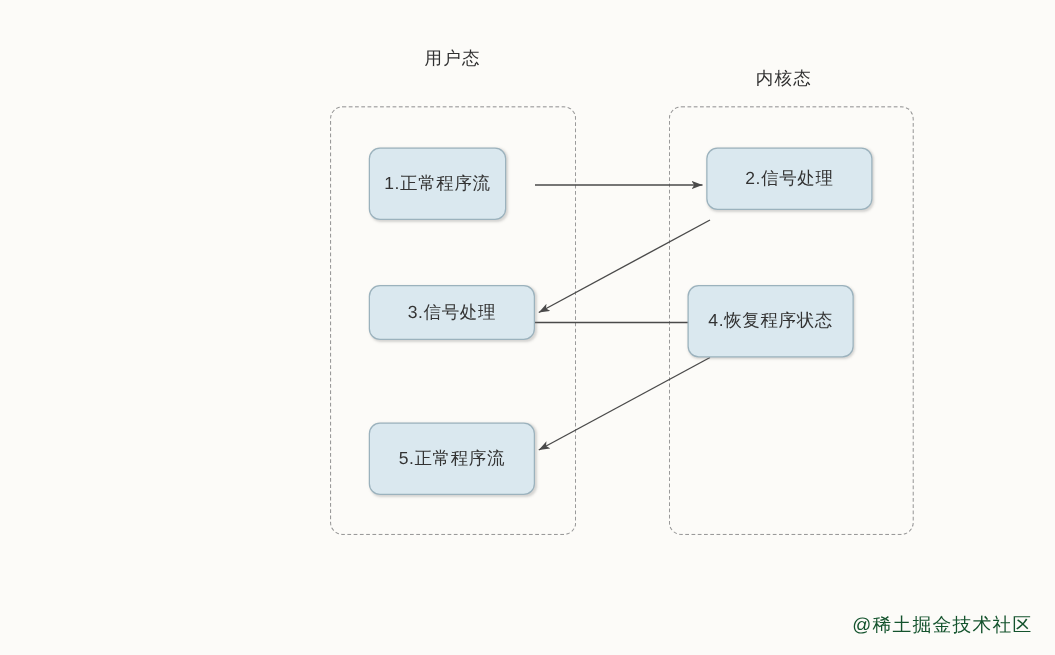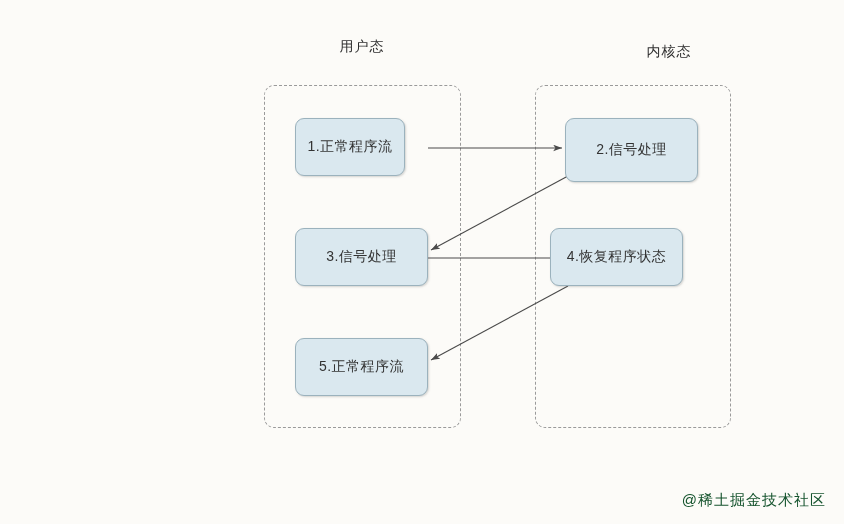--- a/index.html
+++ b/index.html
@@ -24,21 +24,21 @@
   .col-title {
     position: absolute;
     font-size: 14px;
     color: #2f2f2f;
     letter-spacing: 1px;
     white-space: nowrap;
     transform: translateX(-50%);
     text-align: right;
   }
   #title-user  { left: 362px; top: 38px; }
-  #title-kernel{ left: 627px; top: 43px; margin-left: 42px; }
+  #title-kernel{ left: 627px; top: 54px; }
 
   .zone {
     position: absolute;
     border: 1px dashed #9a9a9a;
     border-radius: 10px;
     background: transparent;
     box-sizing: border-box;
   }
   #zone-user   { left: 264px; top: 85px; width: 197px; height: 343px; }
   #zone-kernel { left: 535px; top: 85px; width: 196px; height: 343px; }
@@ -52,22 +52,22 @@
     display: flex;
     align-items: center;
     justify-content: center;
     font-size: 14px;
     color: #333333;
     letter-spacing: 0.5px;
     white-space: nowrap;
     box-shadow: 1px 1px 2px rgba(120,120,120,0.30);
   }
   #node-1 { left: 295px; top: 118px; width: 110px; height: 58px; }
-  #node-2 { left: 565px; top: 118px; width: 133px; height: 64px; text-align: center; }
-  #node-3 { left: 295px; top: 228px; width: 133px; height: 58px; }
+  #node-2 { left: 565px; top: 118px; width: 133px; height: 50px; text-align: center; }
+  #node-3 { left: 295px; top: 228px; width: 133px; height: 44px; }
   #node-4 { left: 550px; top: 228px; width: 133px; height: 58px; }
   #node-5 { left: 295px; top: 338px; width: 133px; height: 58px; }
 
   #edges {
     position: absolute;
     left: 0; top: 0;
     width: 844px; height: 524px;
     pointer-events: none;
   }
 

